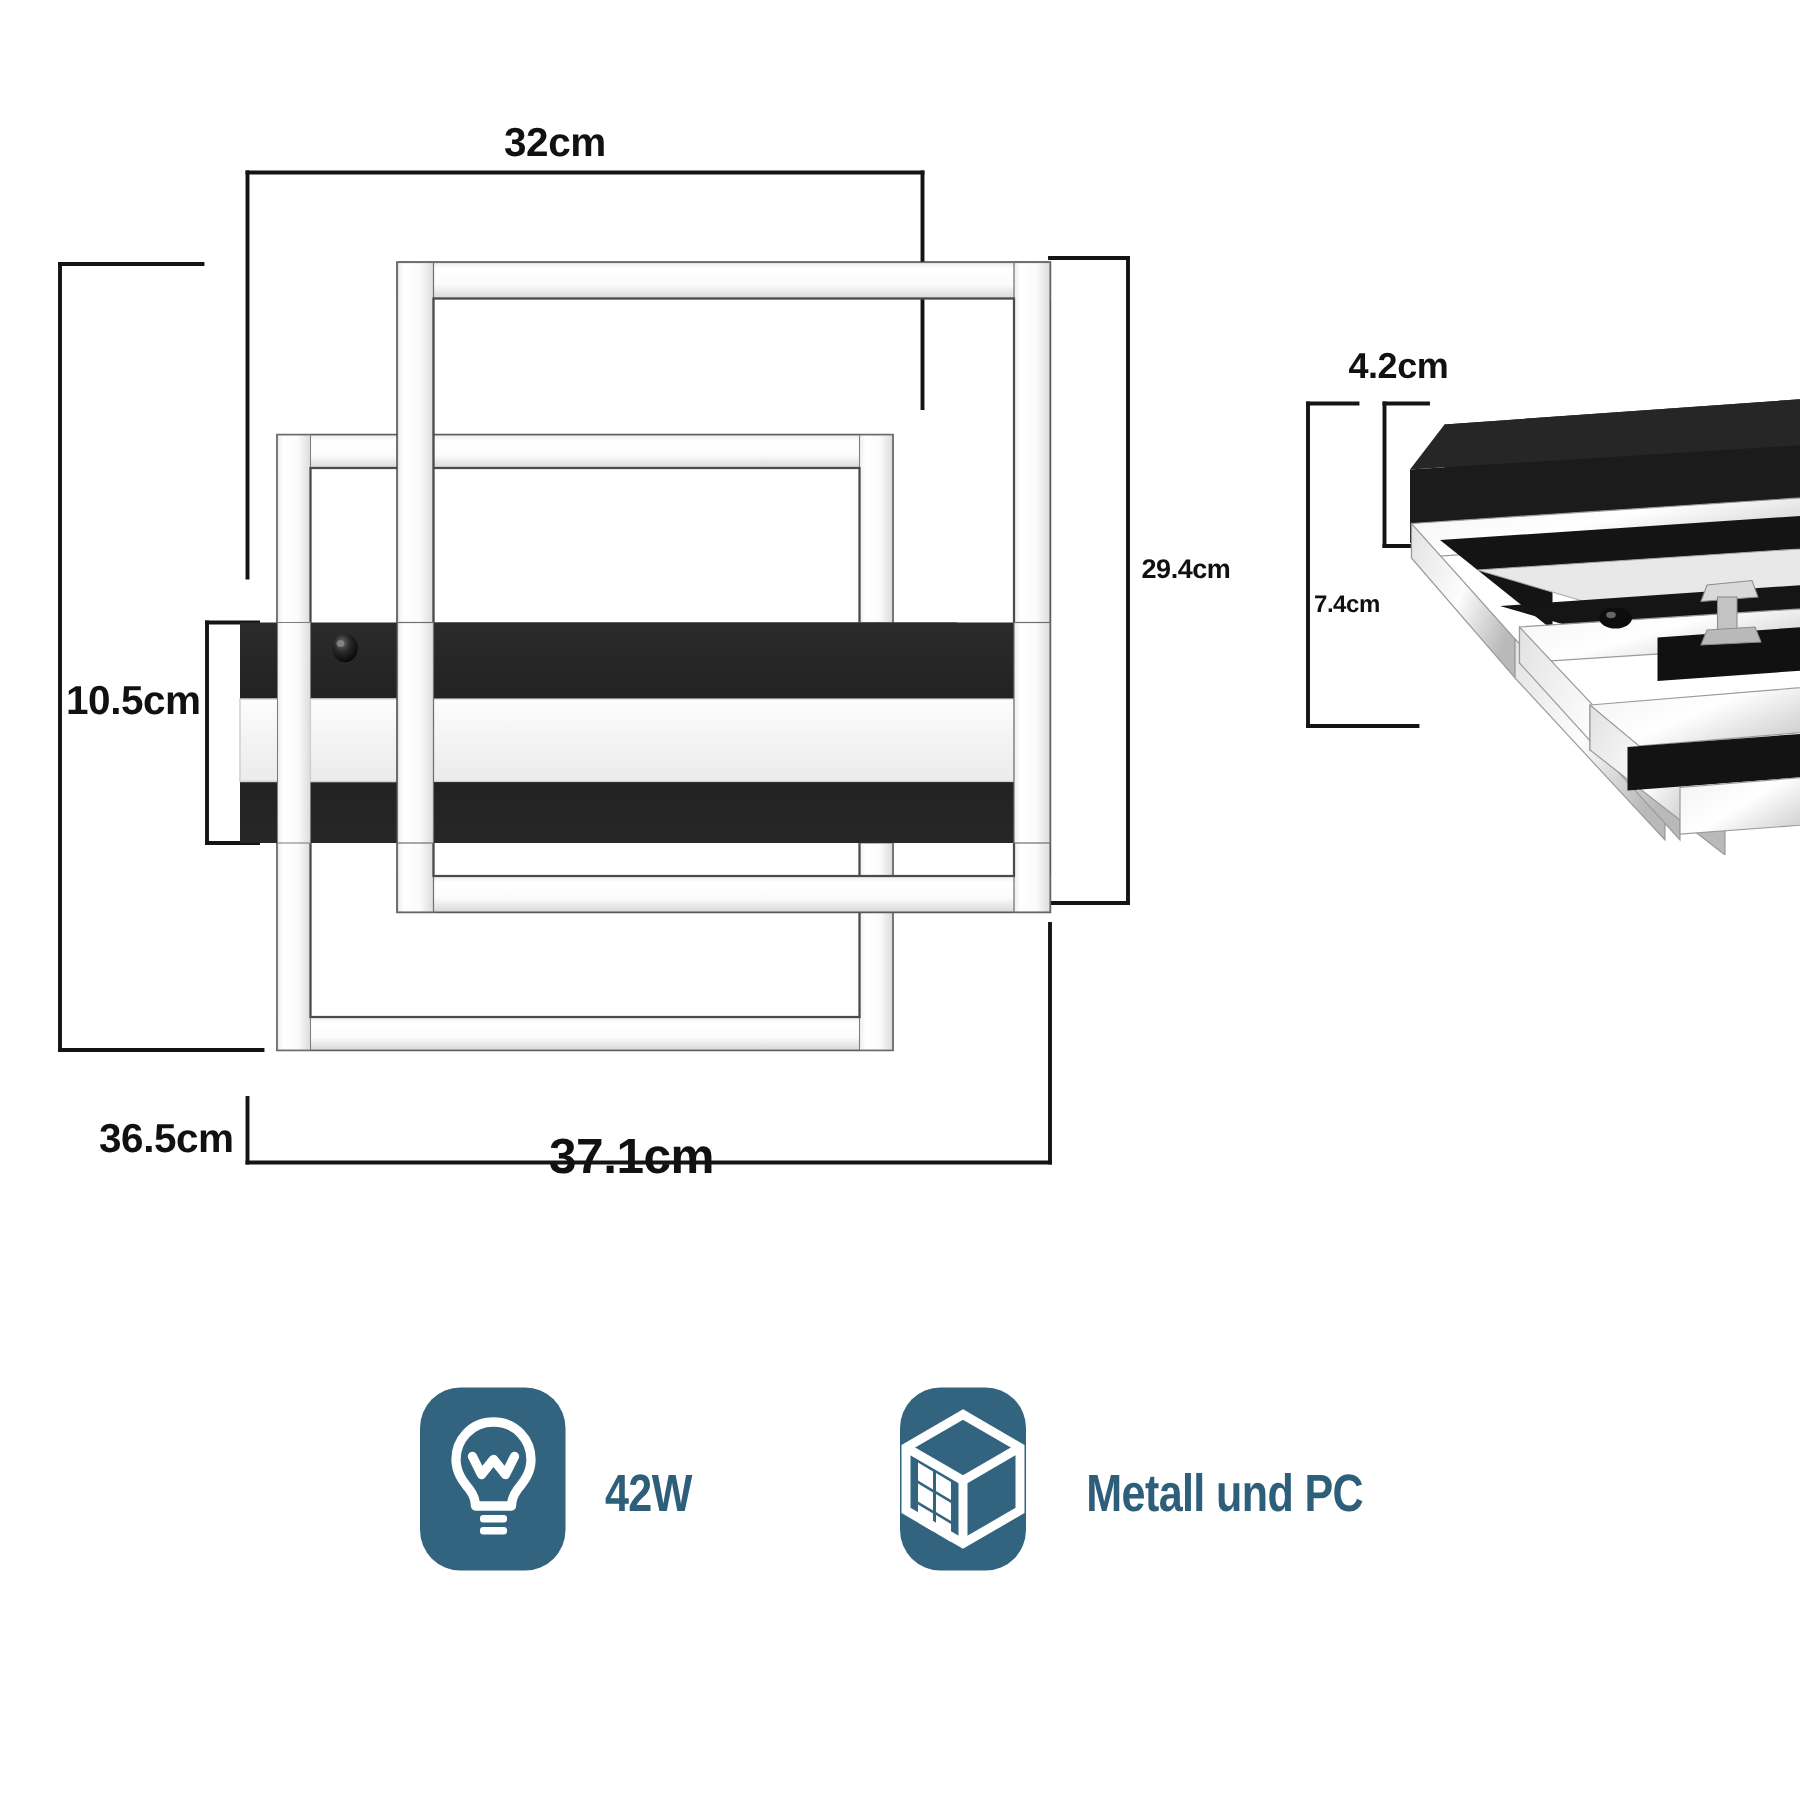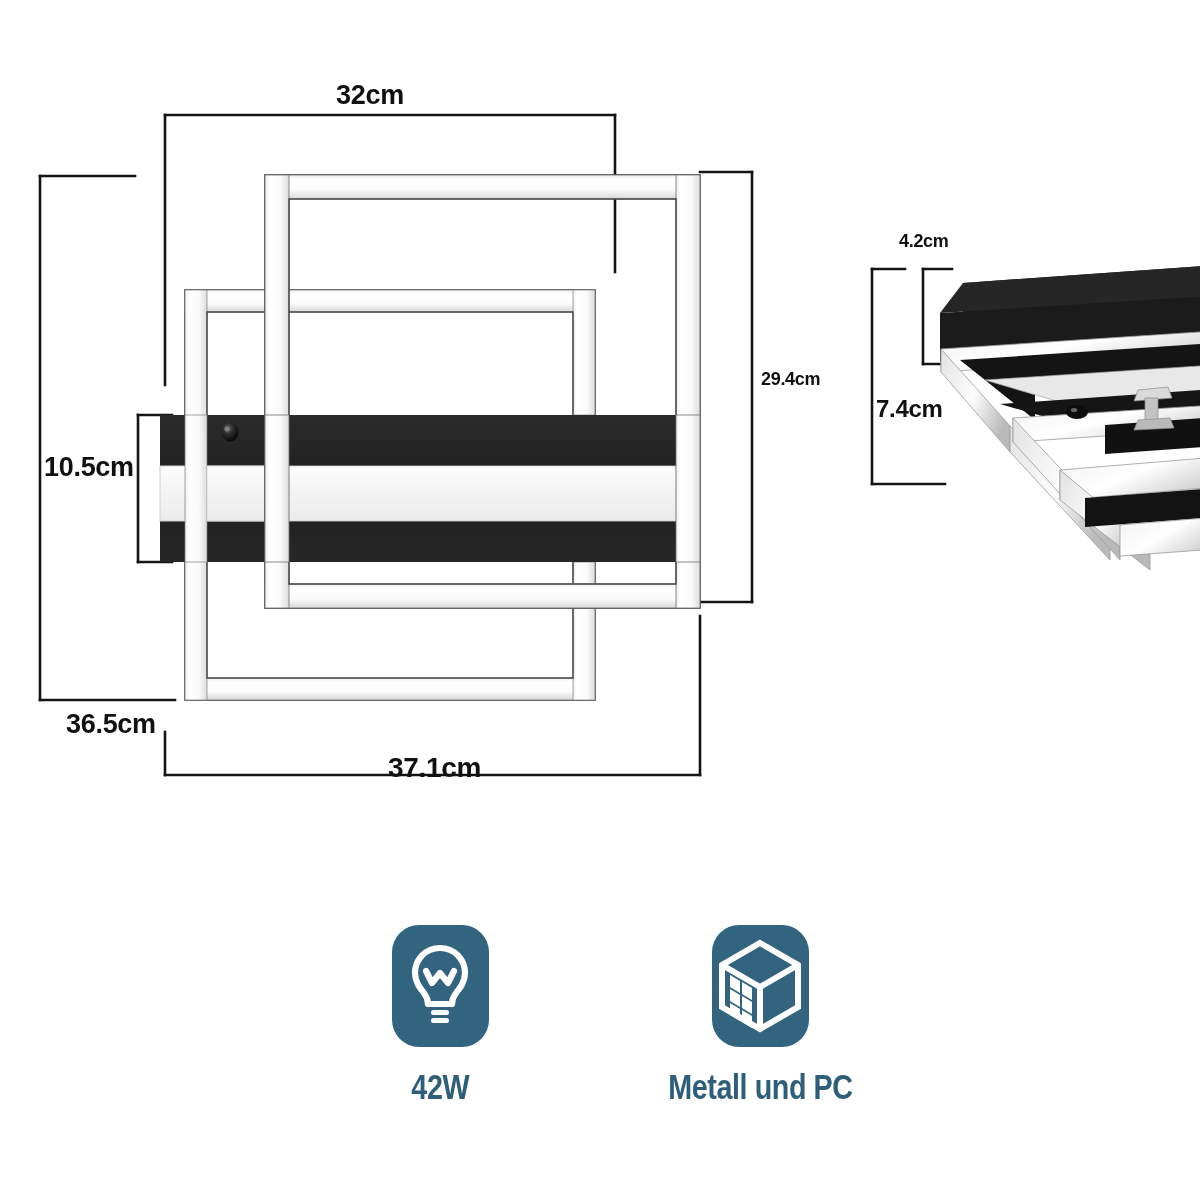--- a/index.html
+++ b/index.html
@@ -36,41 +36,41 @@
     color: #111111;
     font-weight: bold;
     font-family: "Liberation Sans", sans-serif;
     white-space: nowrap;
     letter-spacing: -0.3px;
   }
 
   #dim-32      { left: 336px; top: 80px;  font-size: 27px; }
   #dim-294     { left: 761px; top: 369px; font-size: 18px; }
   #dim-105     { left: 44px;  top: 452px; font-size: 27px; }
-  #dim-365     { left: 66px;  top: 709px; font-size: 27px; }
-  #dim-371     { left: 388px; top: 752px; font-size: 28px; }
-  #dim-42      { left: 899px; top: 231px; font-size: 18px; }
-  #dim-74      { left: 876px; top: 395px; font-size: 24px; }
+  #dim-365     { left: 66px;  top: 744px; font-size: 27px; }
+  #dim-371     { left: 366px; top: 752px; font-size: 33px; }
+  #dim-42      { left: 899px; top: 231px; font-size: 24px; }
+  #dim-74      { left: 876px; top: 395px; font-size: 16px; }
 
   
   #feature-row {
     position: absolute;
     left: 0;
     top: 925px;
     width: 1200px;
     height: 215px;
     display: flex;
     align-items: flex-start;
     justify-content: center;
   }
   .feature {
     width: 320px;
     display: flex;
-    flex-direction: column;
     align-items: center;
+    gap: 20px;
   }
   .feature-tile {
     width: 97px;
     height: 122px;
     border-radius: 27px;
     background: #33647f;
     display: flex;
     align-items: center;
     justify-content: center;
   }

